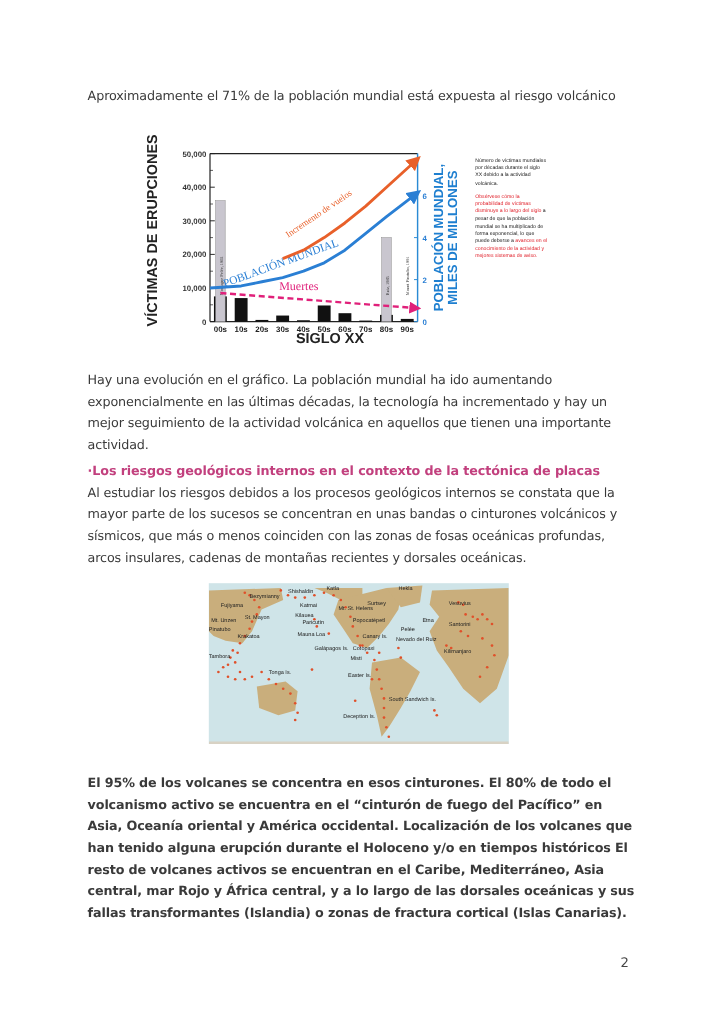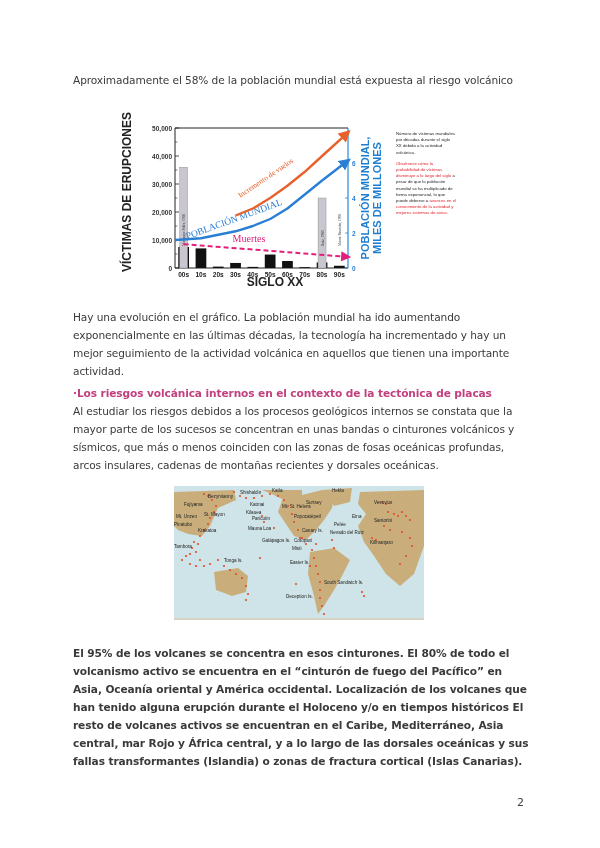--- a/index.html
+++ b/index.html
@@ -24,21 +24,21 @@
 
   
   #map { position: absolute; left: 174px; top: 486px; width: 250px; height: 134px; background: #cfe4e8; overflow: hidden; }
   #map svg { display: block; }
   .map-label { font-family: "Liberation Sans", sans-serif; font-size: 4.6px; fill: #222; }
 </style>
 </head>
 <body>
 
 <div class="para" id="intro">
-    <p>Aproximadamente el 58% de la población mundial está expuesta al riesgo volcánico</p>
+    <p>Aproximadamente el 71% de la población mundial está expuesta al riesgo volcánico</p>
   </div>
 
 <div id="fig1">
   <svg id="chart-svg" width="278" height="180" viewBox="0 0 278 180">
     <text id="yl" transform="translate(14,82) rotate(-90)" text-anchor="middle" font-family="Liberation Sans, sans-serif" font-weight="bold" font-size="12" fill="#222">VÍCTIMAS DE ERUPCIONES</text>
     <g id="yr-label">
         <text transform="translate(252,88) rotate(-90)" text-anchor="middle" font-size="11" font-weight="bold" font-family="Liberation Sans, sans-serif" fill="#1e7fd0">POBLACIÓN MUNDIAL,</text>
         <text transform="translate(264,88) rotate(-90)" text-anchor="middle" font-size="11" font-weight="bold" font-family="Liberation Sans, sans-serif" fill="#1e7fd0">MILES DE MILLONES</text>
       </g>
     <g id="axes">
@@ -129,21 +129,21 @@
 <div id="sidenote">
   <p class="black">Número de víctimas mundiales por décadas durante el siglo XX debido a la actividad volcánica.</p>
   <p><span class="red">Obsérvese cómo la probabilidad de víctimas disminuye a lo</span> <span class="red">largo del siglo</span> <span class="black">a pesar de que la población mundial se ha multiplicado de forma exponencial, lo que puede deberse a</span> <span class="red">avances en el conocimiento de la actividad y mejores sistemas de aviso.</span></p>
 </div>
 
 <div class="para" id="p-evol">
     <p>Hay una evolución en el gráfico. La población mundial ha ido aumentando exponencialmente en las últimas décadas, la tecnología ha incrementado y hay un mejor seguimiento de la actividad volcánica en aquellos que tienen una importante actividad.</p>
   </div>
 
 <div class="para" id="section">
-  <p class="section-title">·Los riesgos volcánica internos en el contexto de la tectónica de placas</p>
+  <p class="section-title">·Los riesgos geológicos internos en el contexto de la tectónica de placas</p>
   <p>Al estudiar los riesgos debidos a los procesos geológicos internos se constata que la mayor parte de los sucesos se concentran en unas bandas o cinturones volcánicos y sísmicos, que más o menos coinciden con las zonas de fosas oceánicas profundas, arcos insulares, cadenas de montañas recientes y dorsales oceánicas.</p>
 </div>
 
 <div id="map">
   <svg width="250" height="134" viewBox="0 0 250 134">
 
     <path fill="#c9ae7c" d="M0,6 L60,4 L62,14 L44,22 L36,40 L28,50 L14,48 L4,44 L0,40 Z"></path>
     <path fill="#c9ae7c" d="M88,4 L128,4 L128,12 L110,14 L98,8 Z"></path>
     <path fill="#c9ae7c" d="M108,14 L148,4 L160,10 L158,22 L150,34 L142,44 L132,54 L120,50 L112,38 L104,26 Z"></path>
     <path fill="#c9ae7c" d="M136,66 L160,62 L176,74 L168,90 L160,104 L150,120 L144,128 L140,110 L134,88 Z"></path>

